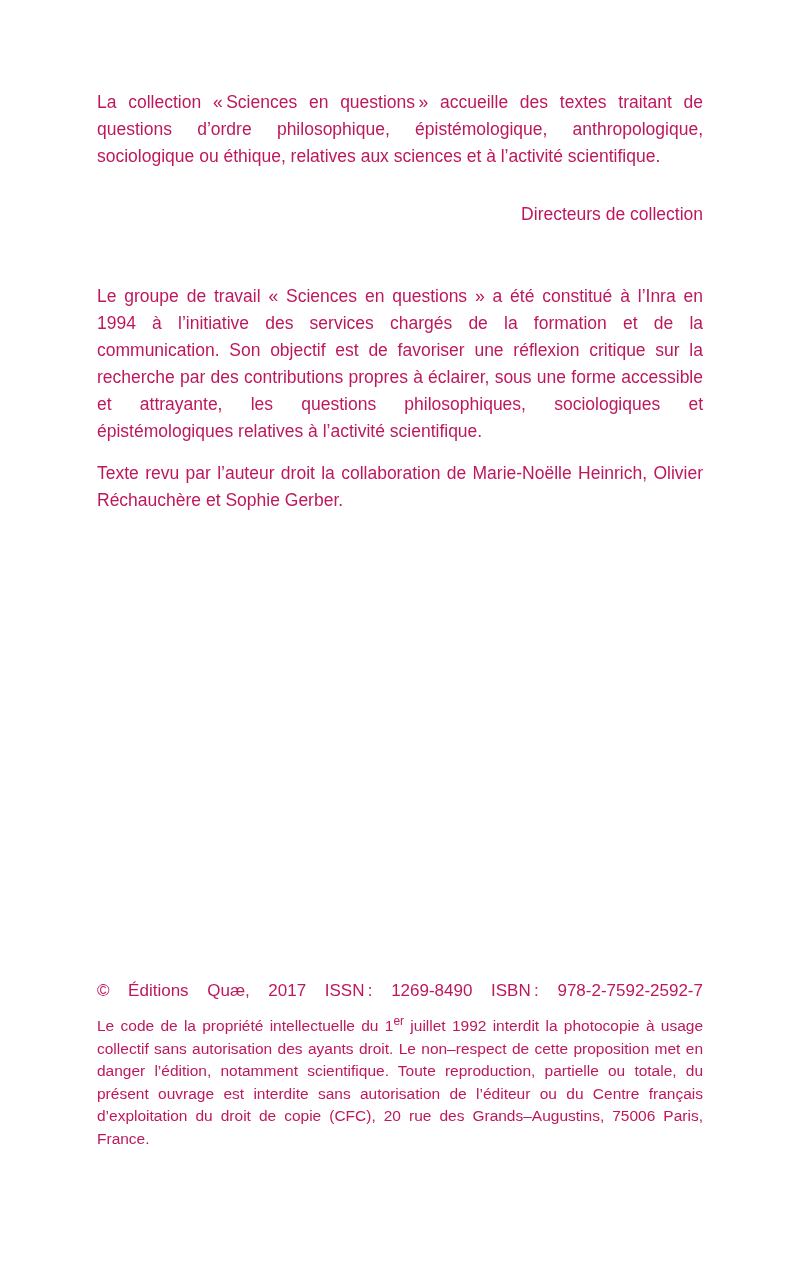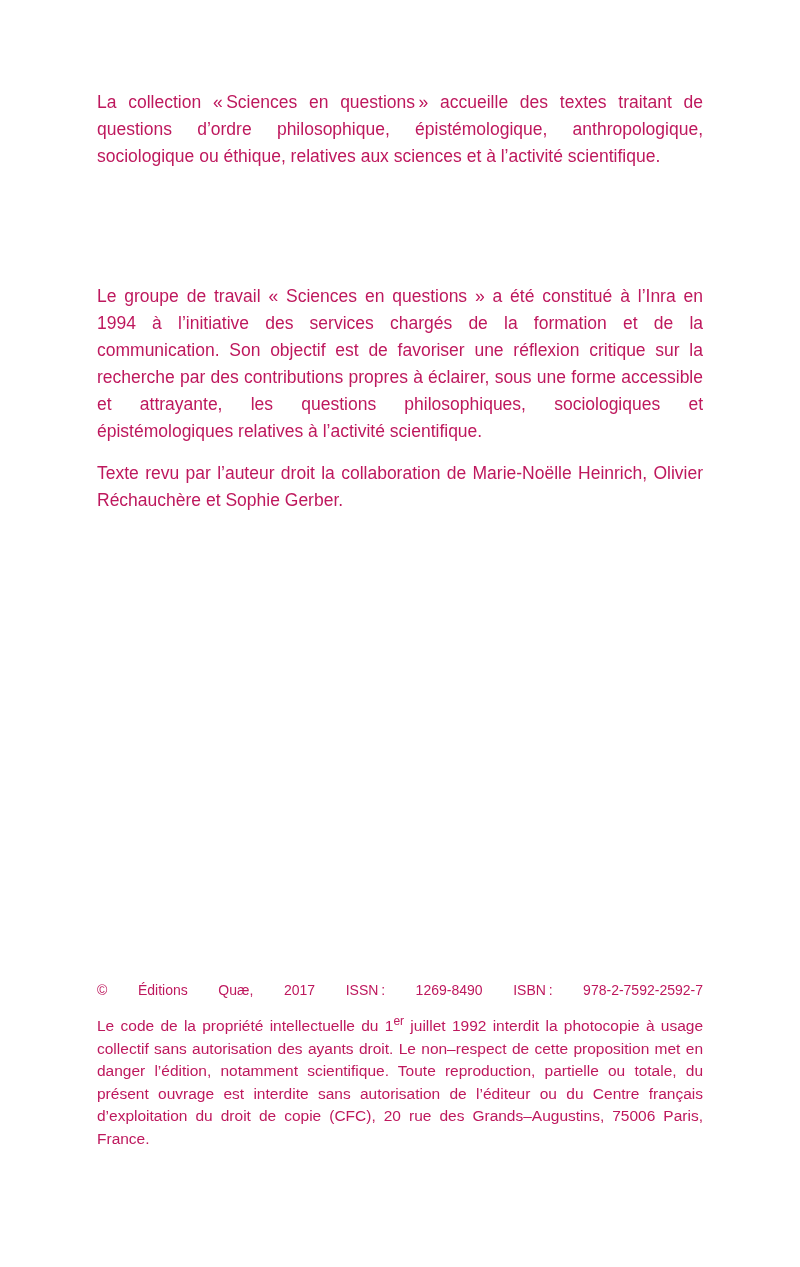--- a/index.html
+++ b/index.html
@@ -27,21 +27,21 @@
     line-height: 27px;
   }
   .justified {
     text-align: justify;
     text-align-last: left;
   }
   .attribution {
     text-align: right;
   }
   .copyright-line {
-    font-size: 14px;
+    font-size: 17px;
     line-height: 27px;
     text-align: justify;
     text-align-last: justify;
     white-space: normal;
   }
   .legal-text {
     font-size: 15.5px;
     line-height: 22.5px;
     text-align: justify;
     text-align-last: left;
@@ -53,20 +53,21 @@
   }
 </style>
 </head>
 <body>
 
 <div class="page">
 
   <div class="block body-text justified" style="top: 89px;">La collection « Sciences en questions » accueille des textes traitant de questions d’ordre philosophique, épistémologique, anthropologique, sociologique ou éthique, relatives aux sciences et à l’activité scientifique.</div>
 
   <div class="block body-text attribution" style="top: 201px;">
+    <div>Directeurs de collection</div>
   </div>
 
   <div class="block body-text justified" style="top: 283px;">Le groupe de travail « Sciences en questions » a été constitué à l’Inra en 1994 à l’initiative des services chargés de la formation et de la communication. Son objectif est de favoriser une réflexion critique sur la recherche par des contributions propres à éclairer, sous une forme accessible et attrayante, les questions philosophiques, sociologiques et épistémologiques relatives à l’activité scientifique.</div>
 
   <div class="block body-text justified" style="top: 460px;">Texte revu par l’auteur droit la collaboration de Marie-Noëlle Heinrich, Olivier Réchauchère et Sophie Gerber.</div>
 
   <div class="block copyright-line" style="top: 977px;">© Éditions Quæ, 2017 ISSN : 1269-8490 ISBN : 978-2-7592-2592-7</div>
 
   <div class="block legal-text" style="top: 1015px;"><span>Le code de la propriété intellectuelle du 1</span><sup>er</sup><span> juillet 1992 interdit la photocopie à usage collectif sans autorisation des ayants droit. Le non–respect de cette proposition met en danger l’édition, notamment scientifique. Toute reproduction, partielle ou totale, du présent ouvrage est interdite sans autorisation de l’éditeur ou du Centre français d’exploitation du droit de copie (CFC), 20 rue des Grands–Augustins, 75006 Paris, France.</span></div>
 

